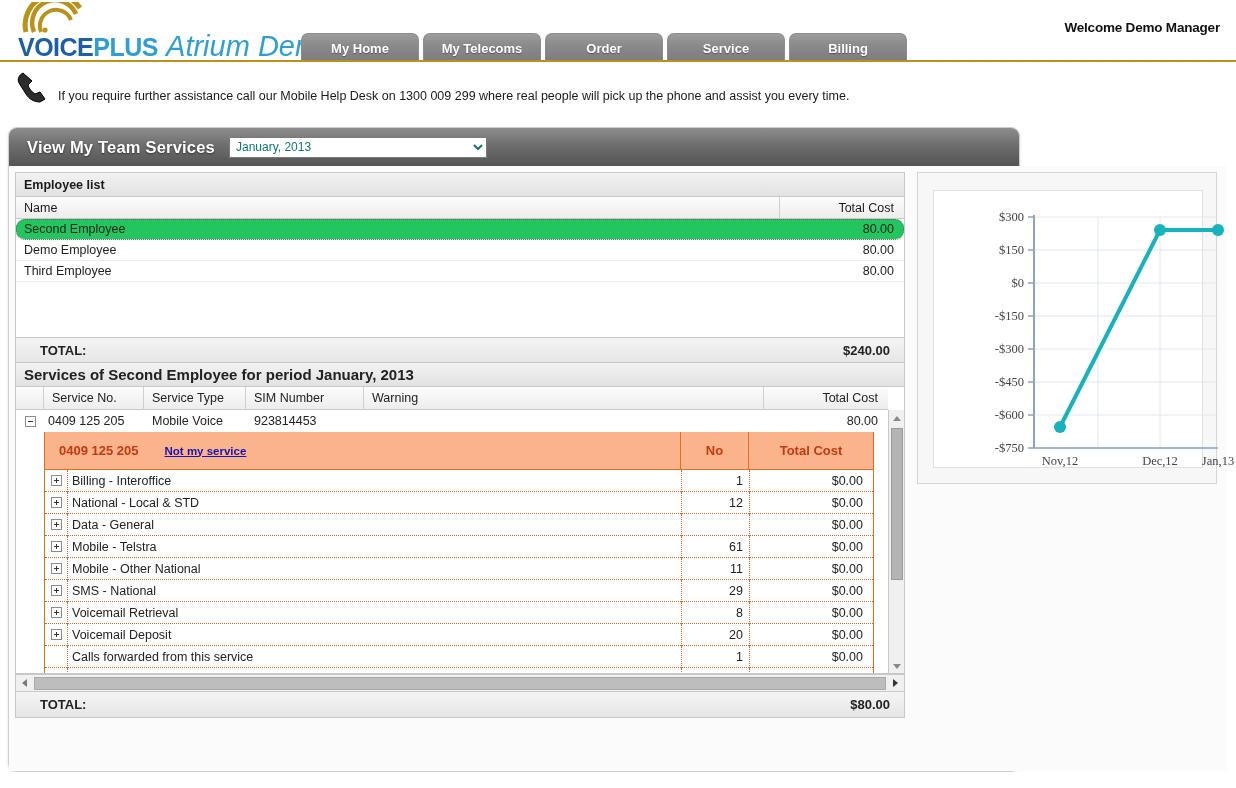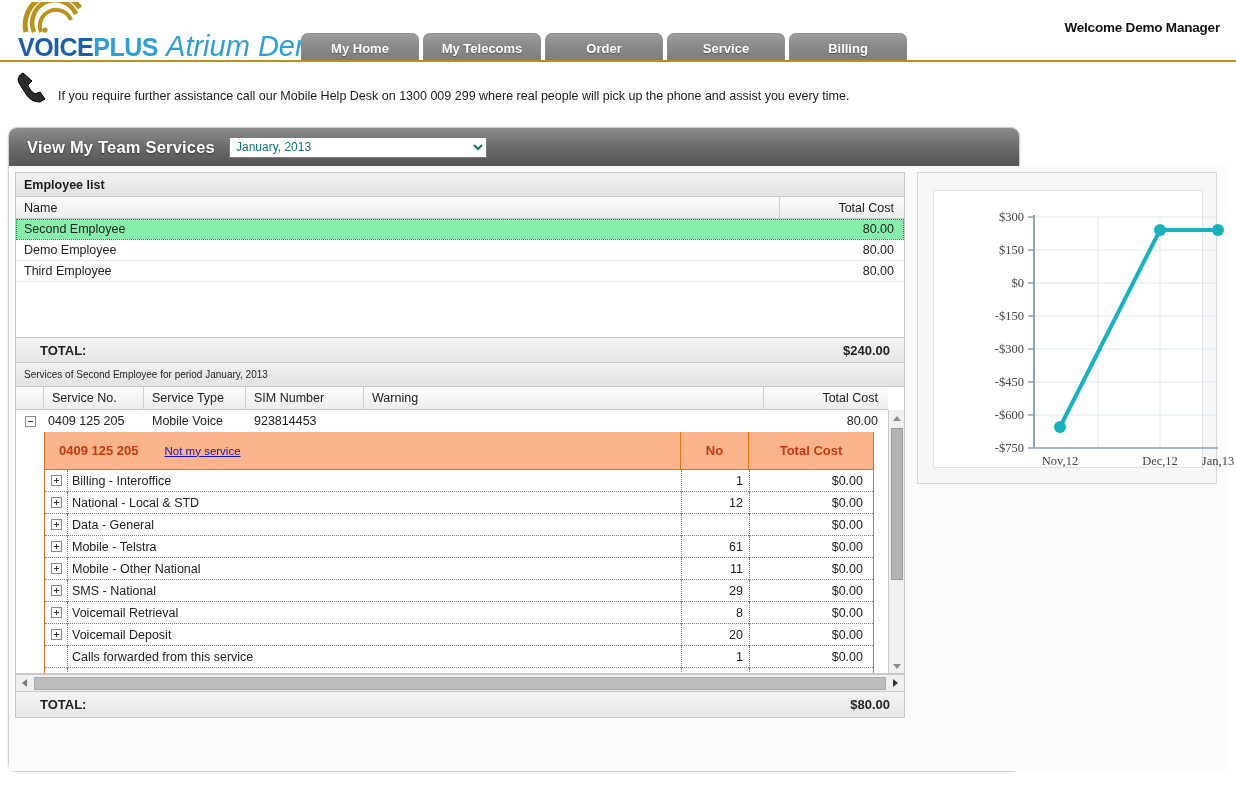--- a/index.html
+++ b/index.html
@@ -181,23 +181,24 @@
   .hdr-sep { border-right: 1px solid #cfcfcf; }
 
   .emp-row {
     height: 21px;
     display: flex; align-items: center;
     font-size: 12.5px;
     border-bottom: 1px solid #ececec;
     background: #ffffff;
   }
   .emp-row.selected {
-    background: #86efac;
+    background: #22c55e;
     outline: 1px dotted #666;
     outline-offset: -1px;
+    border-radius: 9px;
   }
   .emp-name { flex: 1; padding-left: 8px; }
   .emp-cost { width: 124px; text-align: right; padding-right: 10px; }
 
   .emp-filler { background:#fff; }
 
   .total-row {
     height: 26px;
     background: linear-gradient(180deg, #f4f4f4 0%, #e6e6e6 100%);
     border-top: 1px solid #c8c8c8;
@@ -208,22 +209,22 @@
   }
   .total-label { flex: 1; padding-left: 24px; }
   .total-value { width: 160px; text-align: right; padding-right: 14px; }
 
   .svc-caption {
     height: 24px;
     background: linear-gradient(180deg, #f2f2f2 0%, #e2e2e2 100%);
     border-bottom: 1px solid #c8c8c8;
     display: flex; align-items: center;
     padding-left: 8px;
-    font-weight: normal;
-    font-size: 10px;
+    font-weight: bold;
+    font-size: 15px;
   }
 
   
   .svc-area {
     position: relative;
     height: 287px;
     background: #ffffff;
     overflow: hidden;
     border-bottom: 1px solid #c8c8c8;
   }
@@ -295,21 +296,21 @@
     font-weight: bold;
     font-size: 13px;
     color: #c23b12;
     display: flex; align-items: center; gap: 26px;
     border-right: 1px solid #e2711d;
     height: 38px;
   }
   .dh-link {
     color: #1414b8;
     text-decoration: underline;
-    font-weight: normal;
+    font-weight: bold;
     font-size: 11.5px;
     cursor: pointer;
   }
   .dh-no {
     width: 68px;
     text-align: center;
     font-weight: bold;
     font-size: 13px;
     color: #c23b12;
     border-right: 1px solid #e2711d;

